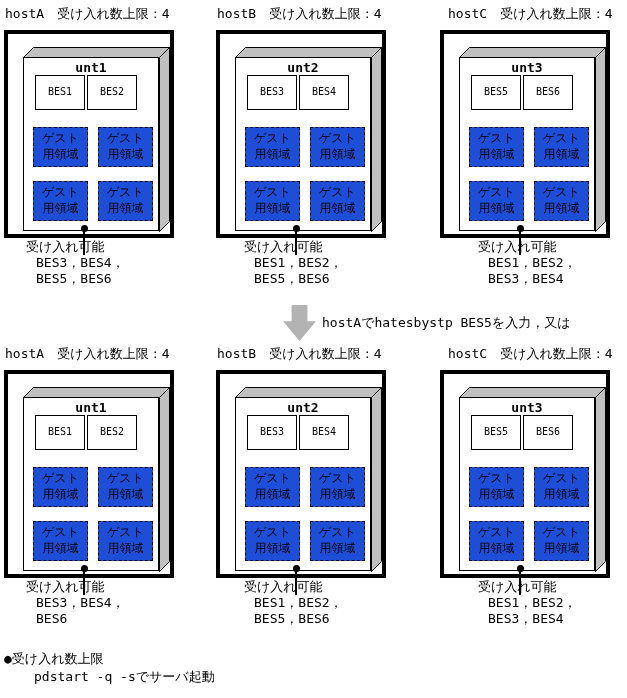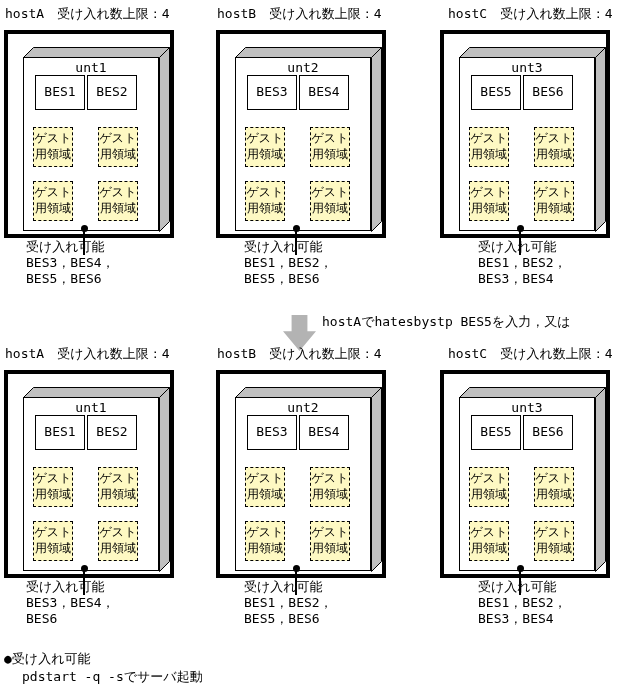--- a/index.html
+++ b/index.html
@@ -10,40 +10,40 @@
   }
   .host{position:absolute;width:205px;height:310px;}
   .host-label{position:absolute;top:0;left:1px;font-size:13px;white-space:nowrap;}
   .host-limit{margin-left:13px;}
   .outer{position:absolute;top:25px;left:0;width:170px;height:208px;
     border:4px solid #000;box-sizing:border-box;background:#fff;}
   .unit{position:absolute;left:15px;top:13px;width:147px;height:185px;}
   .unit svg{position:absolute;left:0;top:0;display:block;}
   .face{position:absolute;left:0;top:10px;width:136px;height:174px;
     border:1px solid #000;box-sizing:border-box;background:#fff;}
-  .unit-name{position:absolute;top:2px;left:0;width:100%;text-align:center;font-size:13px;}
+  .unit-name{position:absolute;top:2px;left:0;width:100%;text-align:center;font-size:13px;font-weight:bold;}
   .bes{position:absolute;top:17px;width:50px;height:35px;border:1px solid #000;
-    box-sizing:border-box;text-align:center;line-height:32px;font-size:13px;background:#fff;}
+    box-sizing:border-box;text-align:center;line-height:32px;font-size:10px;background:#fff;}
   .b1{left:11px}.b2{left:63px}
-  .guest{position:absolute;width:40px;height:40px;border:1px dashed #000;
+  .guest{position:absolute;width:55px;height:40px;border:1px dashed #000;
     box-sizing:border-box;text-align:center;font-size:12px;line-height:16px;
-    padding-top:2px;background:#fef9c3;}
+    padding-top:2px;background:#1d4ed8;}
   .g1{left:9px;top:69px}.g2{left:74px;top:69px}.g3{left:9px;top:123px}.g4{left:74px;top:123px}
   .guest span{display:block;}
   .connector{position:absolute;left:79px;top:222px;height:28px;width:0;
     border-left:2px solid #000;}
   .dot{position:absolute;left:-4px;top:-2px;width:7px;height:7px;background:#000;border-radius:50%;}
   .accept{position:absolute;top:234px;left:22px;font-size:13px;line-height:16px;white-space:nowrap;}
-  .accept .ln{}
-  .transition{position:absolute;left:283px;top:313px;display:flex;align-items:flex-start;}
+  .accept .ln{margin-left:10px;}
+  .transition{position:absolute;left:283px;top:303px;display:flex;align-items:center;}
   .arrow-down{width:33px;height:36px;background:#b3b3b3;margin-top:2px;flex:none;
     clip-path:polygon(26% 0,74% 0,74% 45%,100% 45%,50% 100%,0 45%,26% 45%);}
   .trans-text{margin-left:6px;font-size:13px;line-height:17px;white-space:nowrap;}
   .footnote{position:absolute;left:4px;top:650px;font-size:13px;line-height:18px;white-space:nowrap;}
-  .footnote .cmd{margin-left:18px;}
+  .footnote .cmd{margin-left:30px;}
 </style>
 </head>
 <body>
 
 <div class="host" style="left:4px;top:5px;">
   <div class="host-label">
     <span>hostA</span><span class="host-limit">受け入れ数上限：4</span>
   </div>
   <div class="outer">
     <div class="unit">
@@ -300,15 +300,15 @@
       <span class="dot"></span>
     </div>
   <div class="accept" style="left:38px;">
     <div>受け入れ可能</div>
     <div class="ln">BES1，BES2，</div>
     <div class="ln">BES3，BES4</div>
   </div>
 </div>
 
 <div class="footnote">
-  <div>●受け入れ可能</div>
+  <div>●受け入れ数上限</div>
   <div class="cmd">pdstart -q -sでサーバ起動</div>
 </div>
 
 </body></html>

